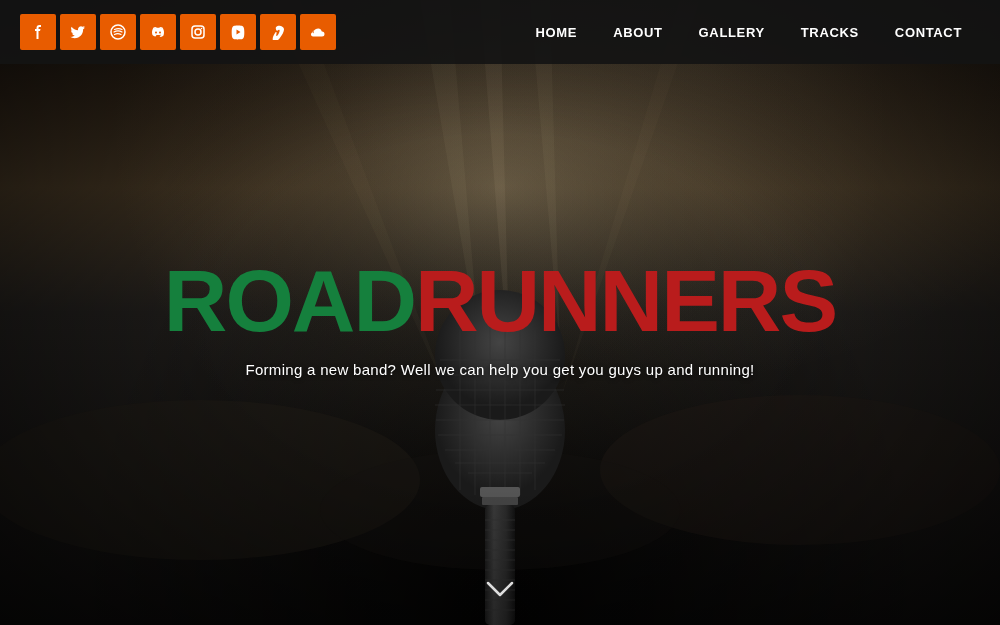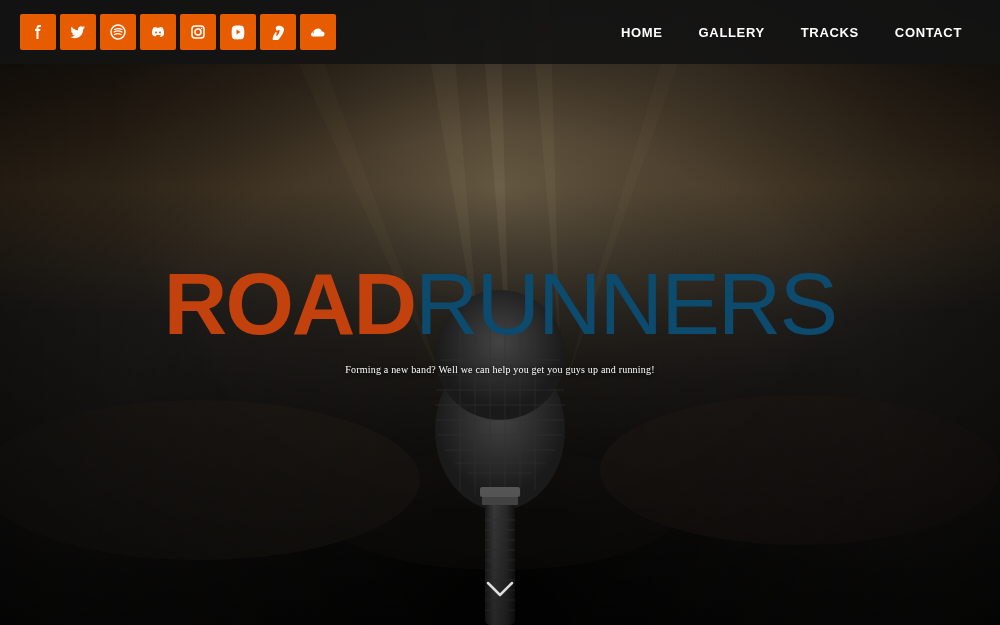--- a/index.html
+++ b/index.html
@@ -96,43 +96,42 @@
       display: flex;
       align-items: baseline;
       justify-content: center;
       line-height: 1;
       margin-bottom: 16px;
     }
 
     .title-road {
       font-size: 88px;
       font-weight: 900;
-      color: #c2410c;
+      color: #15803d;
       text-transform: uppercase;
       font-family: 'Arial Black', Arial, sans-serif;
       letter-spacing: -2px;
     }
 
     .title-runners {
       font-size: 88px;
-      font-weight: 400;
-      color: #0c4a6e;
+      font-weight: 700;
+      color: #b91c1c;
       text-transform: uppercase;
       font-family: 'Arial Black', Arial, sans-serif;
       letter-spacing: -2px;
     }
 
     .hero-subtitle {
       color: #ffffff;
-      font-size: 10px;
+      font-size: 15px;
       font-weight: 400;
       letter-spacing: 0.02em;
       margin-bottom: 11px;
       text-shadow: 0 1px 4px rgba(0,0,0,0.8);
-      font-family: Liberation Serif, serif;
     }
 
     .scroll-down {
       position: absolute;
       bottom: 20px;
       left: 50%;
       transform: translateX(-50%);
       z-index: 5;
       color: #ffffff;
       font-size: 22px;
@@ -195,20 +194,21 @@
     <div class="social-icon" title="SoundCloud">
       <svg width="16" height="16" viewBox="0 0 16 16" fill="white">
           <path d="M1 10.5c0 1.1.9 2 2 2h9a2.5 2.5 0 000-5h-.2A4 4 0 004 9.8 1.5 1.5 0 001 10.5zM1 10.5"></path>
           <path d="M2 9.5c.3-1.5 1-2.5 2-2.5.2 0 .4 0 .5.1" stroke="white" stroke-width="0.5" fill="none"></path>
         </svg>
     </div>
   </div>
 
   <nav class="nav-links">
     <a class="nav-link">HOME</a>
+    <a class="nav-link">ABOUT</a>
     <a class="nav-link">GALLERY</a>
     <a class="nav-link">TRACKS</a>
     <a class="nav-link">CONTACT</a>
   </nav>
 </nav>
 
 <section class="hero">
   <div class="hero-bg"></div>
 
   <svg style="position:absolute;top:0;left:0;width:100%;height:100%;z-index:1;pointer-events:none;" viewBox="0 0 1000 625" preserveAspectRatio="none">

